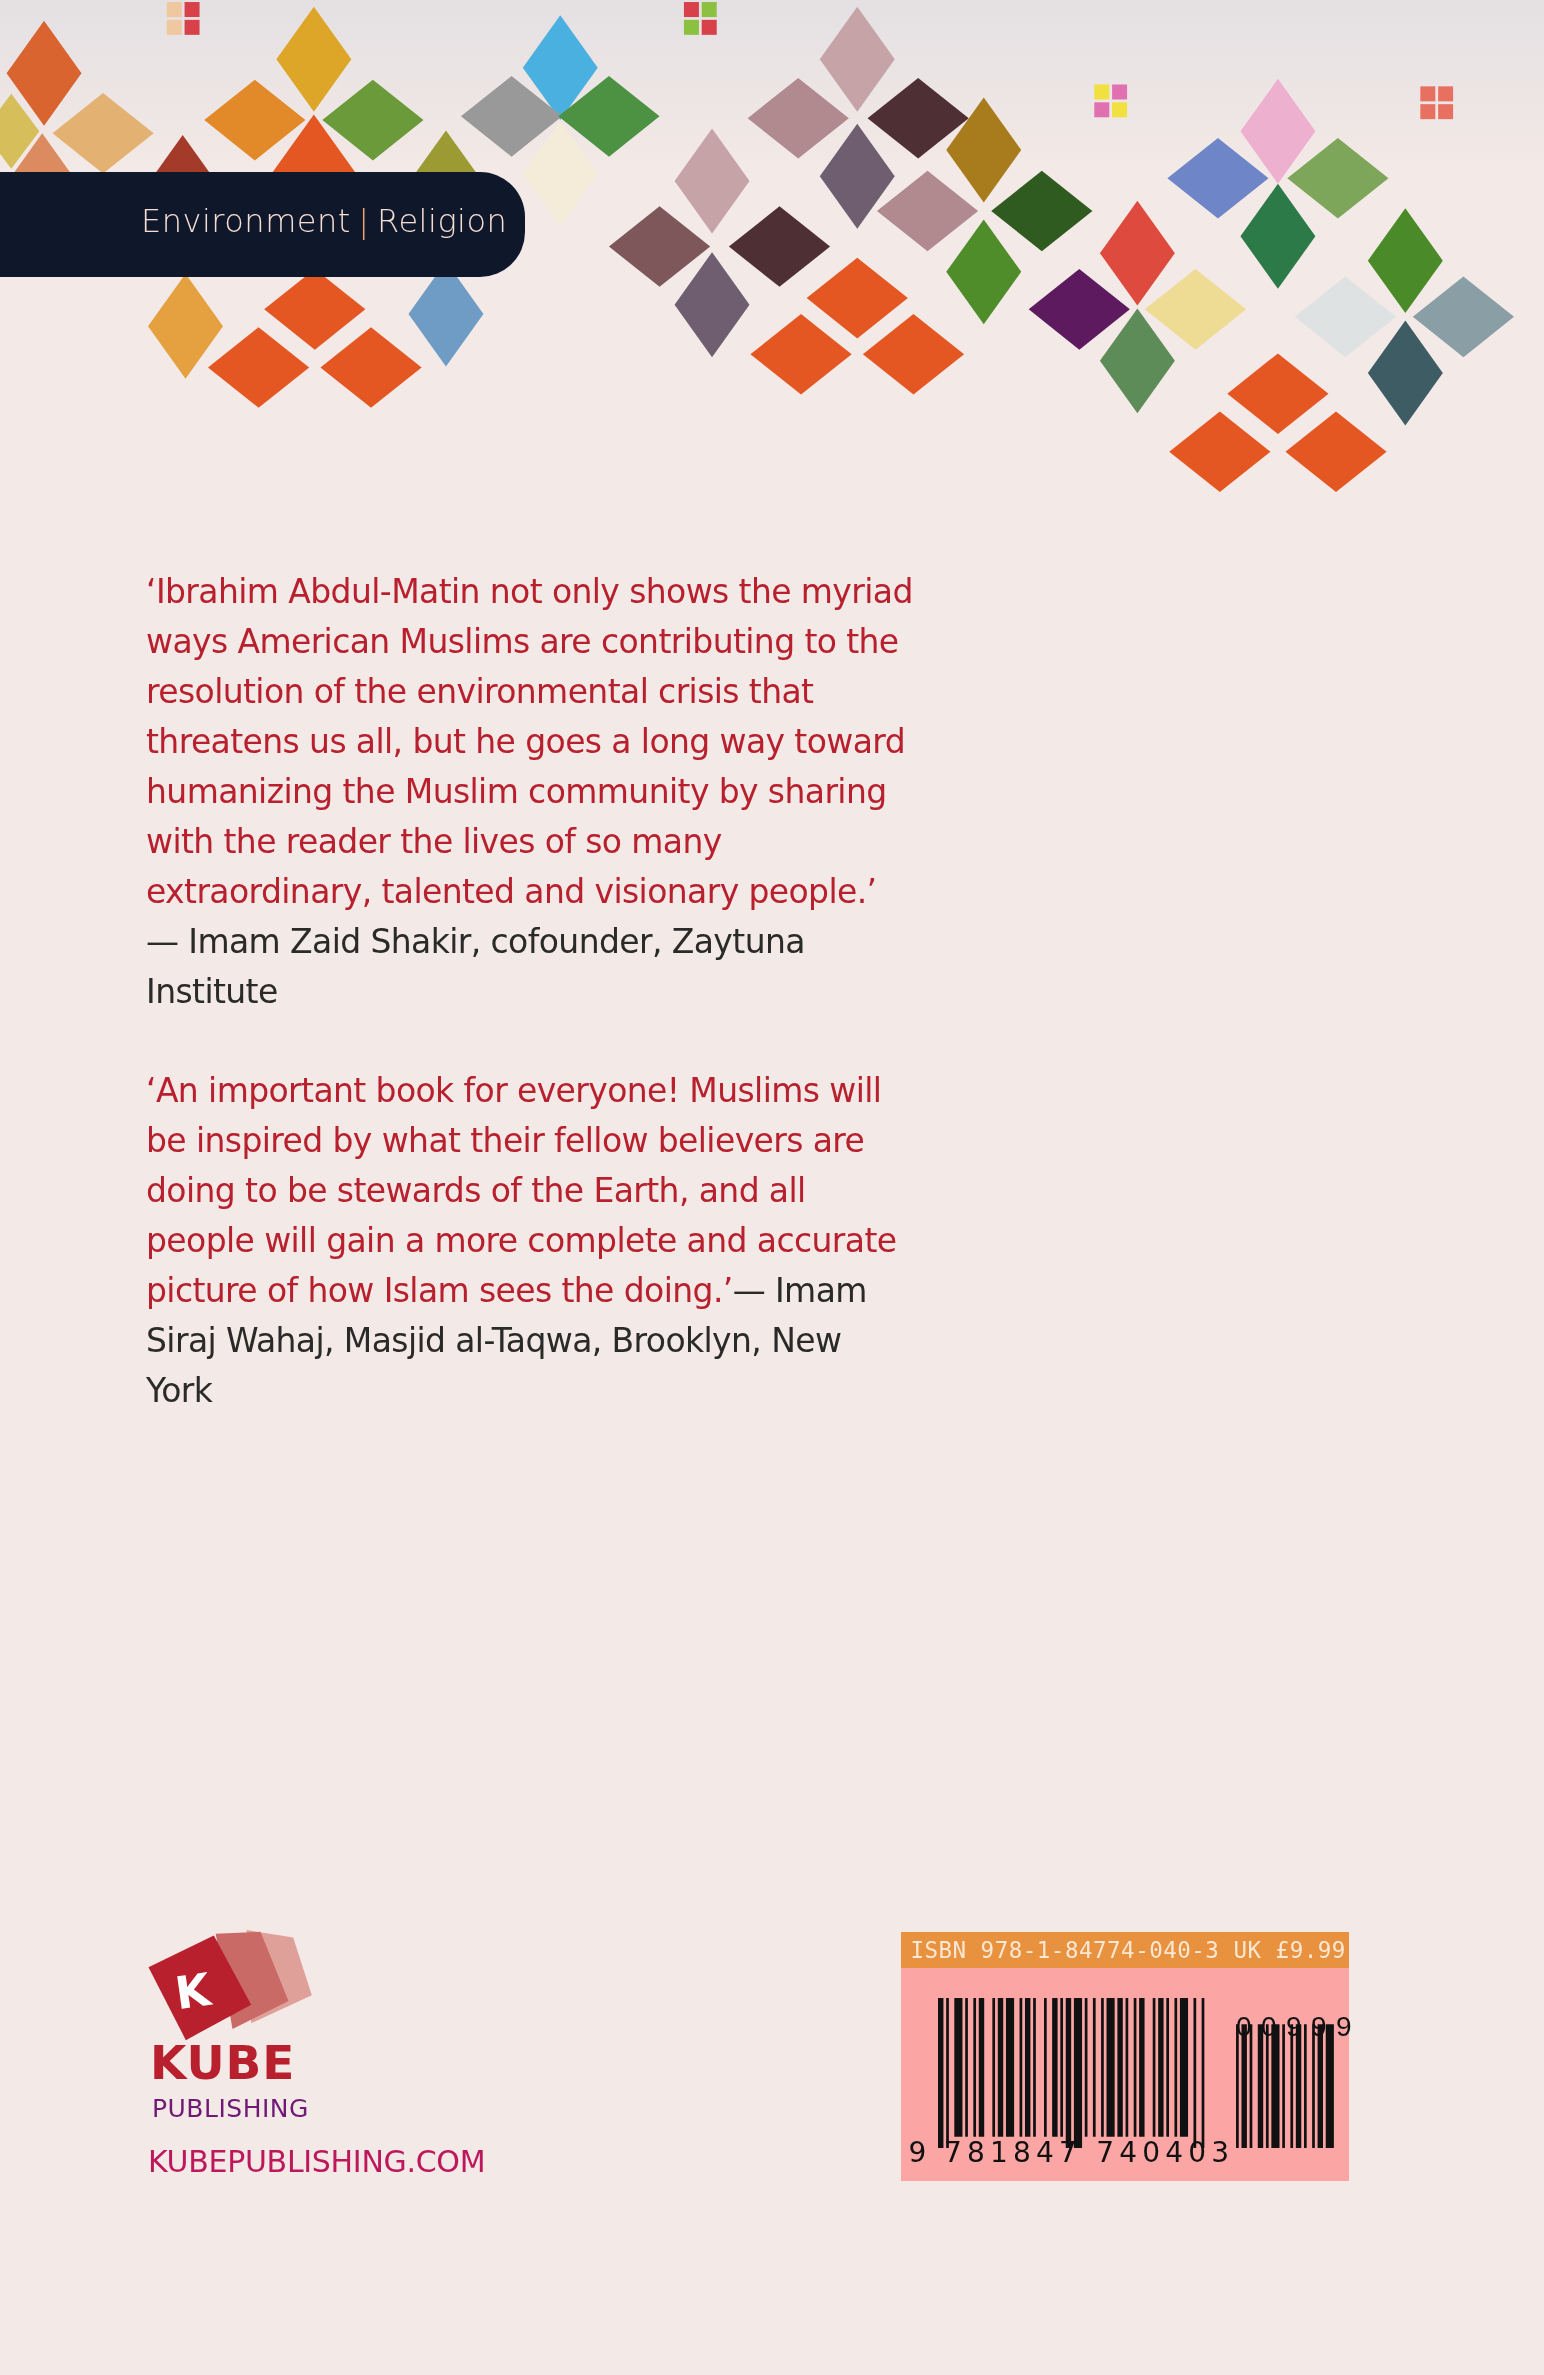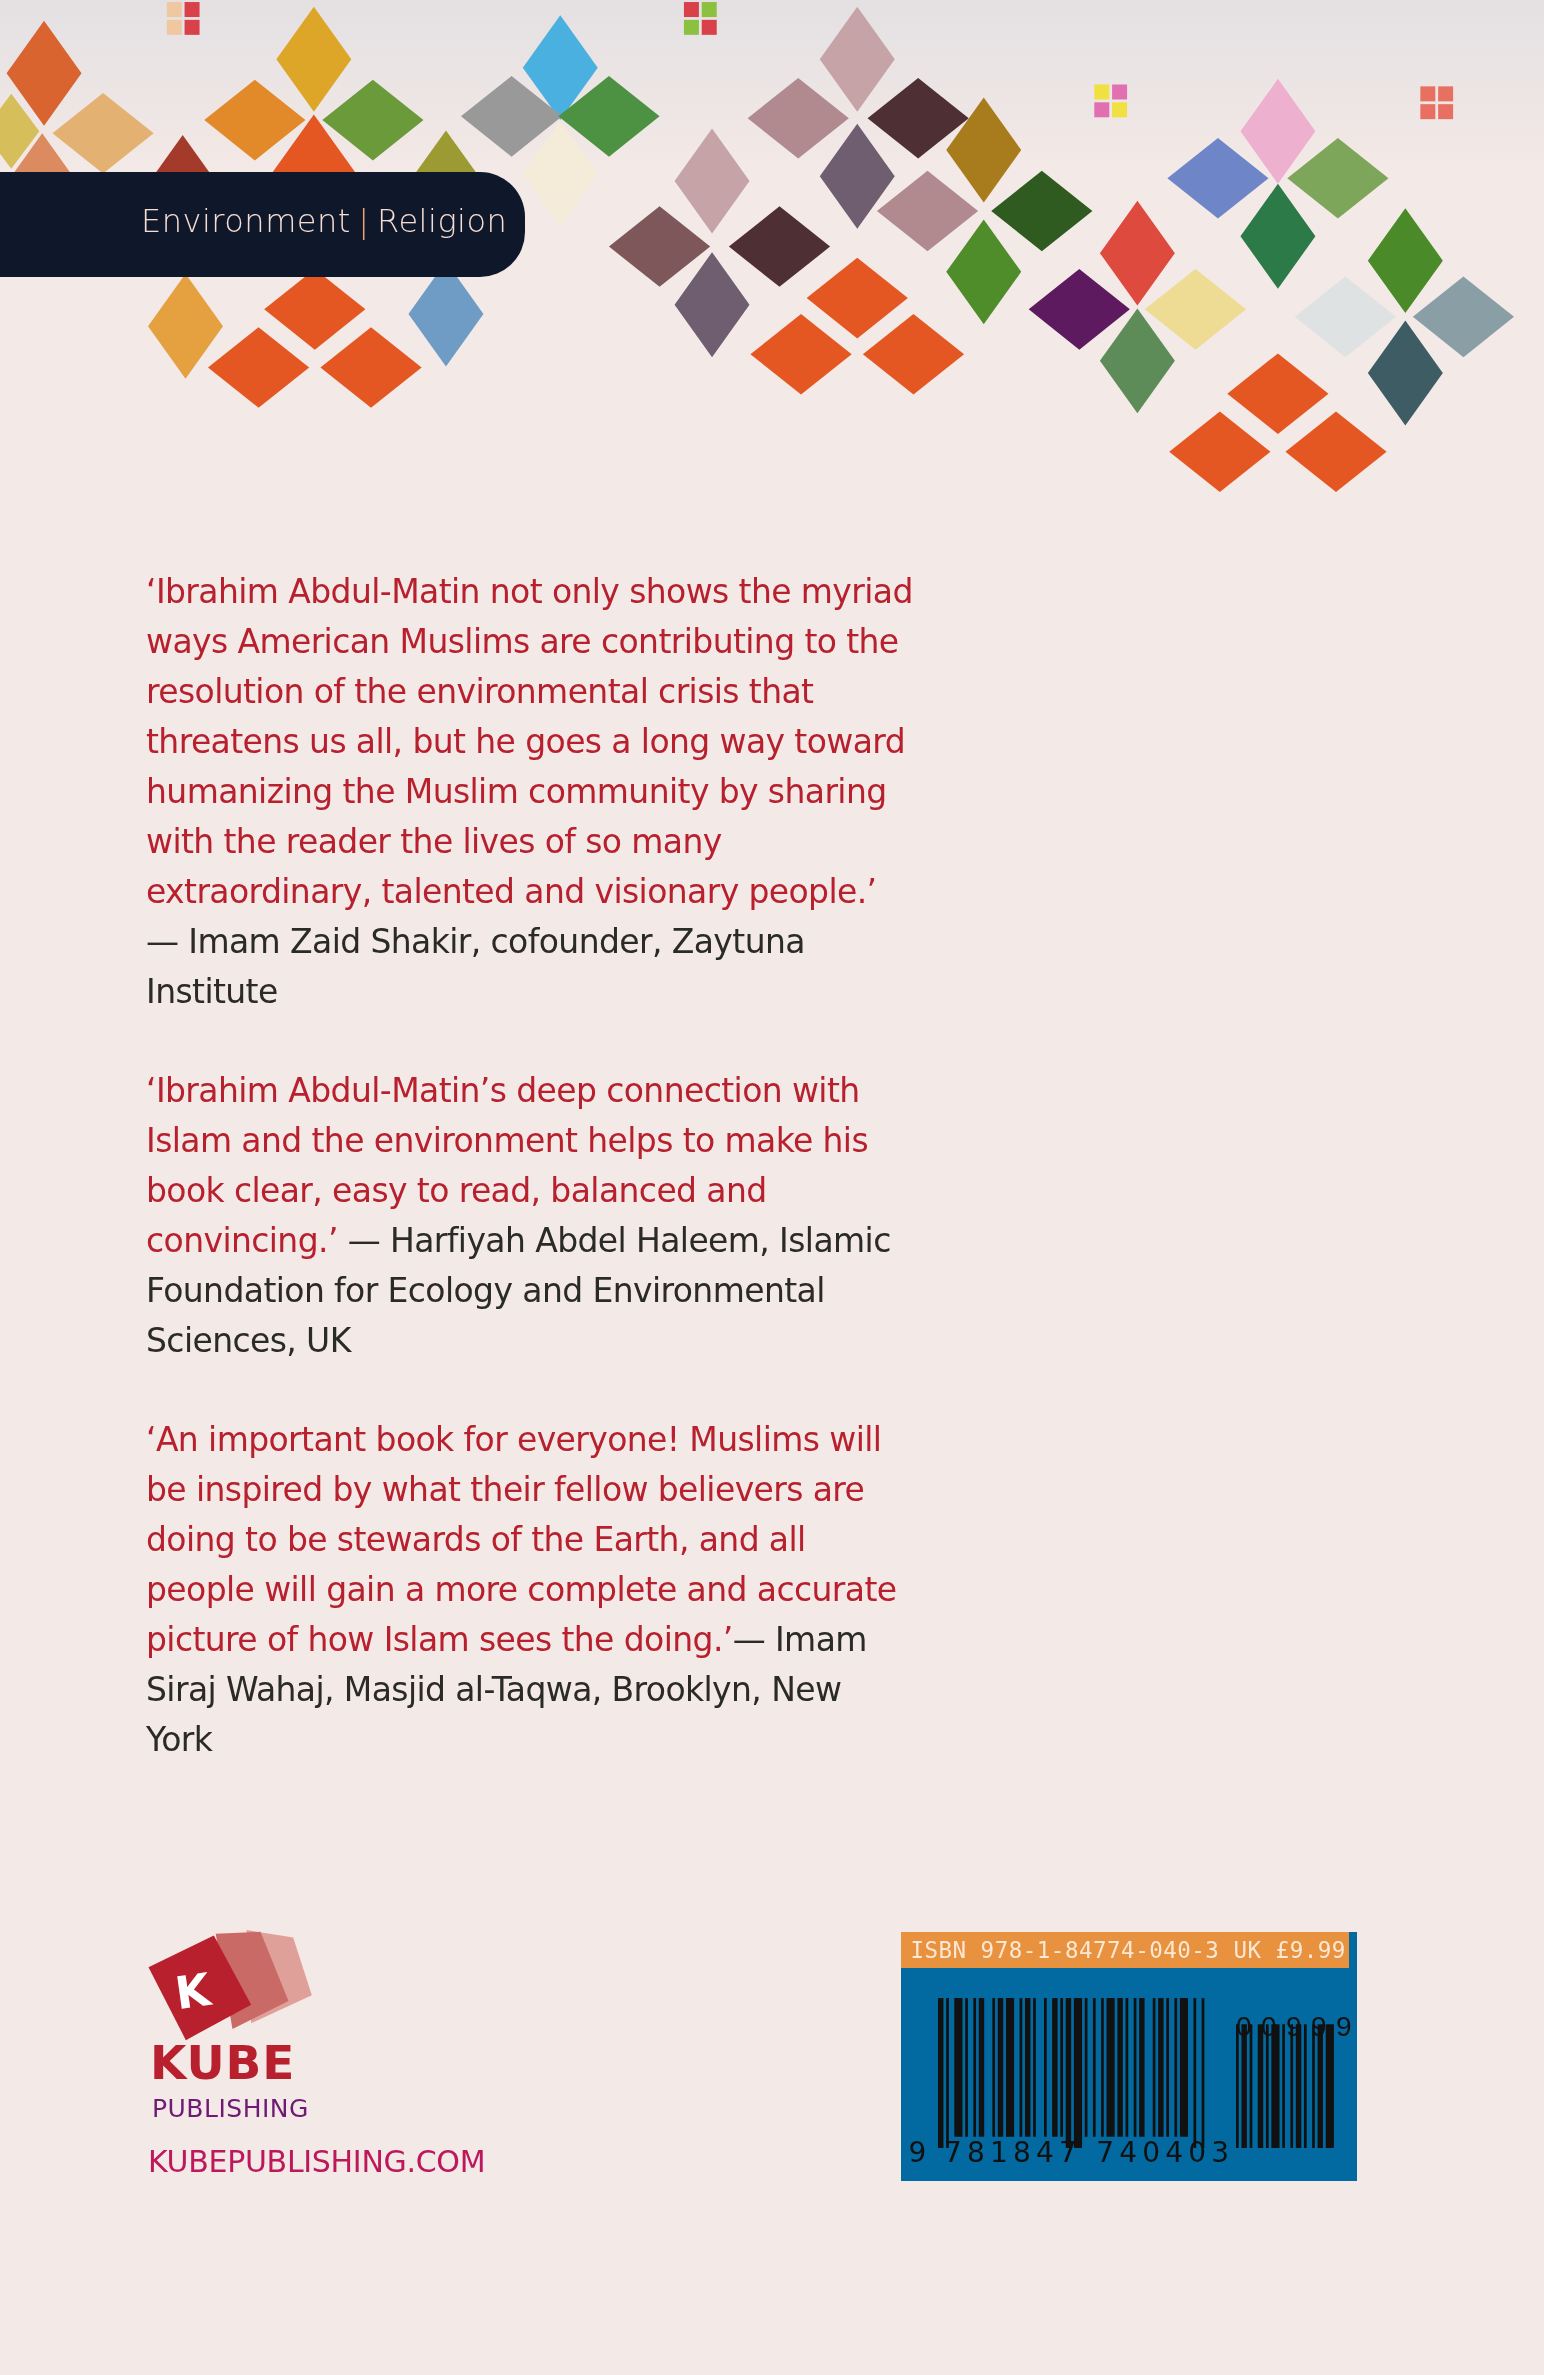--- a/index.html
+++ b/index.html
@@ -41,22 +41,21 @@
   .publishing {
     position: absolute; left: 152px; top: 2094px;
     font-family: "DejaVu Sans", sans-serif; font-size: 25px; color: #701a75; letter-spacing: 0.5px;
   }
   .website {
     position: absolute; left: 148px; top: 2144px;
     font-family: "DejaVu Sans", sans-serif; font-size: 30px; color: #be185d; letter-spacing: -0.3px;
   }
   .barcode-box {
     position: absolute; left: 901px; top: 1932px; width: 448px; height: 249px;
-    background: #0369a1;
-    padding-left: 8px;
+    background: #fca5a5;
   }
   .isbn-bar {
     position: absolute; left: 0; top: 0; width: 448px; height: 36px;
     background: #e8913f; color: #fbe8d4;
     font-family: "DejaVu Sans Mono", monospace; font-size: 22.5px; line-height: 36px;
     padding-left: 9.4px; box-sizing: border-box; letter-spacing: 0.5px; white-space: nowrap;
   }
   #bars { position: absolute; left: 37px; top: 66px; }
   .bc-digits {
     position: absolute; top: 204px;
@@ -151,21 +150,20 @@
   </svg>
 
 <div class="tab">
   <div class="tab-text">
     <span>Environment</span><span class="tab-sep">|</span><span>Religion</span>
   </div>
 </div>
 
 <div class="quotes">
   <p class="quote"><span class="q">‘Ibrahim Abdul-Matin not only shows the myriad ways American Muslims are contributing to the resolution of the environmental crisis that threatens us all, but he goes a long way toward humanizing the Muslim community by sharing with the reader the lives of so many extraordinary, talented and visionary people.’</span><span class="a"> — Imam Zaid Shakir, cofounder, Zaytuna Institute</span></p>
-  <p class="quote"><span class="q">‘Ibrahim Abdul-Matin’s deep connection with Islam and the environment helps to make his book clear, easy to read, balanced and convincing.’</span><span class="a"> — Harfiyah Abdel Haleem, Islamic Foundation for Ecology and Environmental Sciences, UK</span></p>
   <p class="quote"><span class="q">‘An important book for everyone! Muslims will be inspired by what their fellow believers are doing to be stewards of the Earth, and all people will gain a more complete and accurate picture of how Islam sees the doing.’</span><span class="a">— Imam Siraj Wahaj, Masjid al-Taqwa, Brooklyn, New York</span></p>
 </div>
 
 <svg class="logo" viewBox="0 0 180 120" xmlns="http://www.w3.org/2000/svg">
   <polygon points="105,0 155,8 175,70 110,100" fill="#e0a09a"></polygon>
   <polygon points="72,4 120,2 150,76 90,106" fill="#c96a66"></polygon>
   <polygon points="0,40 70,6 110,80 40,118" fill="#b8202e"></polygon>
   <text id="logo-letter" x="28" y="82" font-family="DejaVu Sans, sans-serif" font-weight="bold" font-size="48" fill="#ffffff" transform="rotate(-8 50 60)">K</text>
 </svg>
 <div class="kube">KUBE</div>

